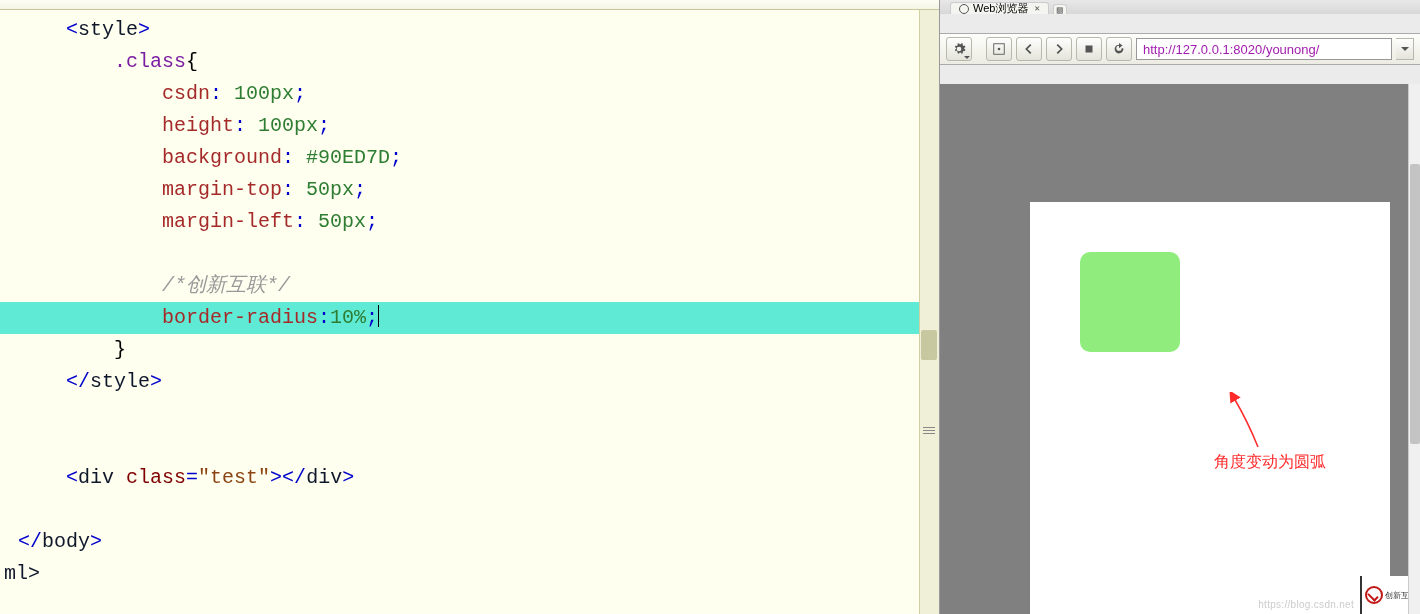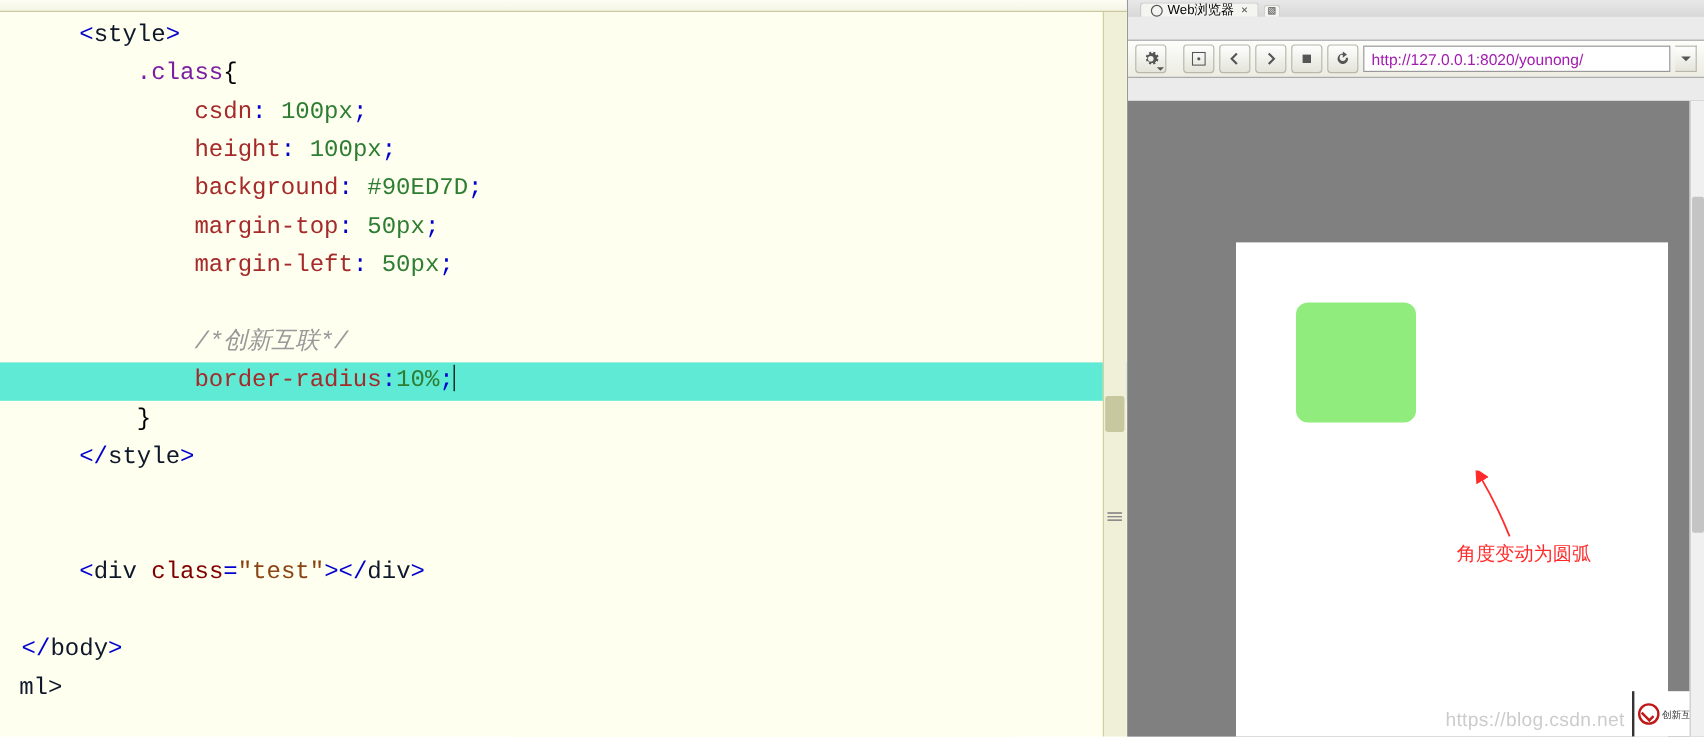--- a/index.html
+++ b/index.html
@@ -40,21 +40,21 @@
 .tb-sep { width:6px; }
 .url-box { flex:1; height:22px; background:#fff; border:1px solid #999; padding:0 6px; display:flex; align-items:center; color:#a21caf; }
 .url-drop { width:18px; height:22px; background:linear-gradient(#fefefe,#e4e4da); border:1px solid #b8b8ac; border-left:none; display:flex; align-items:center; justify-content:center; }
 .url-drop::after { content:""; width:0; height:0; border-left:4px solid transparent; border-right:4px solid transparent; border-top:4px solid #555; }
 
 .preview-area { flex:1; background:#808080; position:relative; overflow:hidden; font-family:"Microsoft YaHei",SimSun,Arial,sans-serif; }
 .page { position:absolute; left:90px; top:118px; width:360px; height:496px; background:#fff; }
 .green-box { position:absolute; left:50px; top:50px; width:100px; height:100px; background:#90ED7D; border-radius:10%; }
 .arrow-svg { position:absolute; left:288px; top:308px; width:40px; height:60px; }
 .annot { position:absolute; left:274px; top:368px; color:#ff2b2b; font-size:16px; }
-.watermark { position:absolute; right:66px; bottom:4px; color:#ccc; font-size:16px; font-family:Arial,sans-serif; white-space:nowrap; letter-spacing:0.3px; }
+.watermark { position:absolute; right:66px; bottom:4px; color:#ccc; font-size:10px; font-family:Arial,sans-serif; white-space:nowrap; letter-spacing:0.3px; }
 .logo { position:absolute; right:0; bottom:0; width:60px; height:38px; background:#fff; border-left:2px solid #333; display:flex; align-items:center; justify-content:center; }
 .logo-inner { display:flex; align-items:center; gap:2px; }
 .logo-mark { width:18px; height:18px; border:2px solid #c01717; border-radius:50%; position:relative; }
 .logo-mark::before { content:""; position:absolute; left:3px; top:3px; width:4px; height:8px; border-left:2px solid #c01717; border-bottom:2px solid #c01717; transform:rotate(-45deg); }
 .logo-txt { font-size:8px; line-height:9px; color:#333; font-family:SimSun,Arial; }
 
 .outer-scrollbar { position:absolute; right:0; top:0; width:12px; height:100%; background:#f0f0f0; border-left:1px solid #ccc; }
 .outer-thumb { position:absolute; top:80px; left:1px; width:10px; height:280px; background:#c4c4c4; border-radius:2px; }
 </style>
 </head>
@@ -75,21 +75,21 @@
       <div class="code-line"> </div>
       <div class="code-line">            <span class="tok-comment">/*创新互联*/</span></div>
       <div class="code-line current">            <span class="tok-prop">border-radius</span><span class="tok-punc">:</span><span class="tok-num">10%</span><span class="tok-punc">;</span><span class="caret"></span></div>
       <div class="code-line">        <span class="tok-brace">}</span></div>
       <div class="code-line">    <span class="tok-punc">&lt;/</span><span class="tok-tag">style</span><span class="tok-punc">&gt;</span></div>
       <div class="code-line"> </div>
       <div class="code-line"> </div>
       <div class="code-line">    <span class="tok-punc">&lt;</span><span class="tok-tag">div</span> <span class="tok-attr">class</span><span class="tok-punc">=</span><span class="tok-str">"test"</span><span class="tok-punc">&gt;&lt;/</span><span class="tok-tag">div</span><span class="tok-punc">&gt;</span></div>
       <div class="code-line"> </div>
       <div class="code-line"><span class="tok-punc">&lt;/</span><span class="tok-tag">body</span><span class="tok-punc">&gt;</span></div>
-      <div class="code-line" style="padding-left:16px"><span class="tok-tag">ml&gt;</span></div>
+      <div class="code-line" style="padding-left:4px"><span class="tok-tag">ml&gt;</span></div>
 
       <div class="scroll-track">
         <div class="scroll-thumb"></div>
         <div class="scroll-grip"></div>
       </div>
     </div>
   </div>
 
   <div class="right-pane">
     <div class="tab-row">

